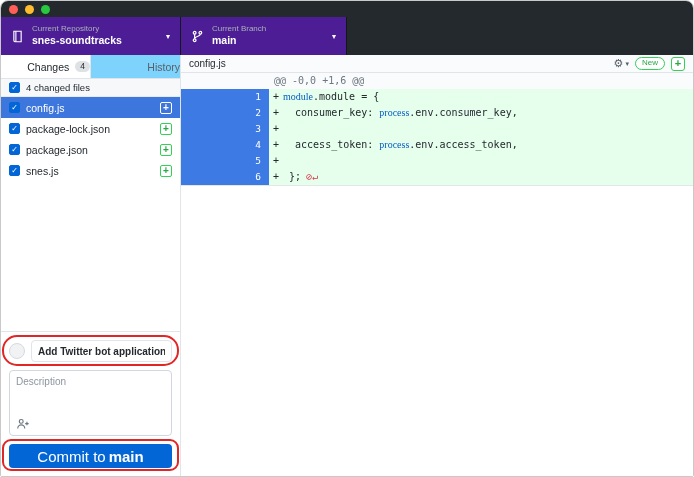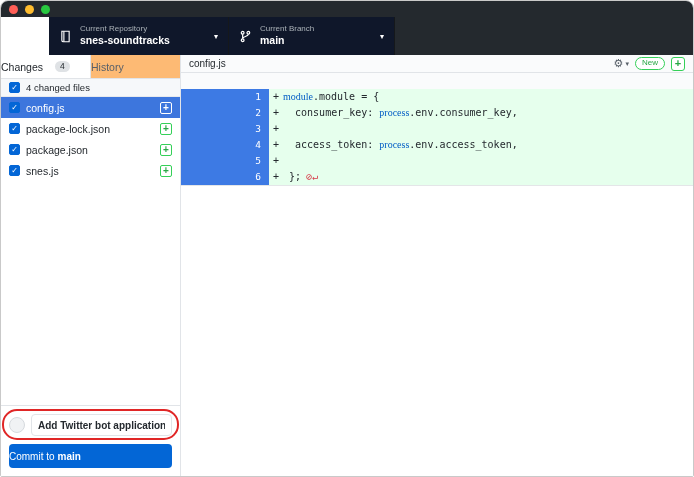--- a/index.html
+++ b/index.html
@@ -7,62 +7,62 @@
   body { font-family:"Liberation Sans", sans-serif; }
   .window { width:694px; height:477px; border:1px solid #c9c9c9; border-radius:8px 8px 2px 2px; overflow:hidden; display:flex; flex-direction:column; background:#fff; }
 
   
   .titlebar { height:16px; background:#24292e; display:flex; align-items:center; padding-left:8px; gap:7px; flex:0 0 auto; }
   .traffic { width:9px; height:9px; border-radius:50%; }
   .t-close { background:#ff5f57; }
   .t-min { background:#febc2e; }
   .t-zoom { background:#28c840; }
 
-  .toolbar { height:38px; background:#0f172a; display:flex; flex:0 0 auto;margin-left:48px; }
+  .toolbar { height:38px; background:#4c1d95; display:flex; flex:0 0 auto; }
   .tb-section { display:flex; align-items:center; padding:0 10px; border-right:1px solid #15181b; cursor:default; }
   .tb-repo { width:180px; }
   .tb-branch { width:166px; }
   .tb-fetch { width:170px; }
   .tb-icon { flex:0 0 auto; margin-right:8px; display:flex; align-items:center; }
   .tb-text { display:flex; flex-direction:column; line-height:1.25; min-width:0; }
   .tb-label { font-size:8px; color:#aab1b7; }
   .tb-value { font-size:10.5px; font-weight:600; color:#fff; white-space:nowrap; }
   .tb-sub { font-size:8px; color:#aab1b7; white-space:nowrap; }
   .tb-chevron { margin-left:auto; color:#fff; font-size:8px; padding-left:6px; }
   .tb-rest { flex:1; background:#24292e; }
 
   
   .app-body { flex:1; display:flex; min-height:0; }
 
   
   .sidebar { width:180px; flex:0 0 auto; display:flex; flex-direction:column; border-right:1px solid #e1e4e8; background:#fff; }
   .tabs { height:24px; display:flex; flex:0 0 auto; border-bottom:1px solid #e1e4e8; }
-  .tab { flex:1; display:flex; align-items:center; justify-content:flex-start; gap:12px; font-size:10.5px; color:#24292e; background:#fff; cursor:pointer; }
-  .tab.inactive { background:#fdba74; color:#586069; border-left:1px solid #e1e4e8; }
+  .tab { flex:1; display:flex; align-items:center; justify-content:flex-end; gap:6px; font-size:10.5px; color:#24292e; background:#fff; cursor:pointer; }
+  .tab.inactive { background:#7dd3fc; color:#586069; border-left:1px solid #e1e4e8; }
   .tab-badge { background:#dfe2e5; color:#24292e; border-radius:7px; font-size:8.5px; padding:1px 5px; line-height:1.1; }
 
   .files-header { height:18px; flex:0 0 auto; display:flex; align-items:center; gap:6px; padding:0 8px; background:#f6f8fa; border-bottom:1px solid #e8eaed; font-size:9.5px; color:#24292e; }
   .checkbox { width:11px; height:11px; flex:0 0 auto; background:#0366d6; border:1px solid #0366d6; border-radius:2px; color:#fff; font-size:8px; line-height:9px; text-align:center; cursor:pointer; }
   .file-list { flex:1; overflow:hidden; }
   .file-row { height:21px; display:flex; align-items:center; gap:6px; padding:0 8px; font-size:10.5px; color:#24292e; cursor:pointer; }
   .file-row.selected { background:#3d76dd; color:#fff; }
   .file-name { white-space:nowrap; overflow:hidden; text-overflow:ellipsis; }
   .status-add { margin-left:auto; width:12px; height:12px; flex:0 0 auto; border:1px solid #34d058; border-radius:2px; color:#28a745; font-size:10px; line-height:10px; text-align:center; font-weight:700; }
   .file-row.selected .status-add { border-color:#fff; color:#fff; }
 
   
   .commit-area { position:relative; flex:0 0 auto; border-top:1px solid #e1e4e8; background:#fff; padding:8px; display:flex; flex-direction:column; gap:8px; }
   .summary-row { height:22px; display:flex; align-items:center; gap:6px; }
   .avatar { width:16px; height:16px; border-radius:50%; background:#f0f2f4; border:1px solid #d6dade; flex:0 0 auto; }
   .summary-input { flex:1; height:22px; border:1px solid #e1e4e8; border-radius:4px; padding:0 6px; font-size:10px; font-weight:600; color:#24292e; font-family:"Liberation Sans", sans-serif; outline:none; min-width:0; background:#fff; }
   .desc-box { height:66px; border:1px solid #d0d7de; border-radius:4px; background:#fff; display:flex; flex-direction:column; padding:5px 6px 4px 6px; }
   .desc-input { flex:1; border:none; outline:none; resize:none; font-size:10px; color:#24292e; font-family:"Liberation Sans", sans-serif; }
   .desc-input::placeholder { color:#8c959f; }
   .coauthor-btn { width:16px; height:14px; display:flex; align-items:center; cursor:pointer; }
-  .commit-btn { height:24px; border:none; border-radius:4px; background:#0366d6; color:#fff; font-size:10px; font-family:"Liberation Sans", sans-serif; display:flex; align-items:center; gap:3px; cursor:pointer; }
+  .commit-btn { height:24px; border:none; border-radius:4px; background:#0366d6; color:#fff; font-size:15px; font-family:"Liberation Sans", sans-serif; display:flex; align-items:center; justify-content:center; gap:3px; cursor:pointer; }
   .commit-branch { font-weight:700; }
   .anno { position:absolute; border:2.5px solid #e02626; pointer-events:none; z-index:5; }
   .anno-summary { left:1px; right:1px; top:3px; height:31px; border-radius:15px; }
   .anno-commit { left:1px; right:1px; top:107px; height:32px; border-radius:9px; }
 
   
   .main { flex:1; display:flex; flex-direction:column; min-width:0; background:#fff; }
   .file-header { height:18px; flex:0 0 auto; background:#fafbfc; border-bottom:1px solid #e1e4e8; display:flex; align-items:center; padding:0 8px; gap:6px; }
   .file-header-name { font-size:10px; color:#24292e; flex:1; }
   .gear-btn { display:flex; align-items:center; gap:2px; color:#586069; cursor:pointer; }
@@ -170,20 +170,30 @@
           <span class="status-add">+</span>
         </div>
       </div>
 
       <div class="commit-area">
         <div class="summary-row">
           <span class="avatar"></span>
           <input class="summary-input" type="text" value="Add Twitter bot application code" style="">
         </div>
 
+        <div class="desc-box">
+          <textarea class="desc-input" placeholder="Description" style=""></textarea>
+          <span class="coauthor-btn">
+            <svg width="14" height="14" viewBox="0 0 16 16" fill="none" stroke="#6e7781" stroke-width="1.3">
+              <circle cx="6" cy="5" r="2.2"></circle>
+              <path d="M2 13c0-2.2 1.8-4 4-4s4 1.8 4 4"></path>
+              <path d="M12.5 5.5v4M10.5 7.5h4"></path>
+            </svg>
+          </span>
+        </div>
 
         <button class="commit-btn">
           <span>Commit to</span>
           <span class="commit-branch">main</span>
         </button>
 
         <div class="anno anno-summary"></div>
         <div class="anno anno-commit"></div>
       </div>
     </div>
@@ -198,20 +208,21 @@
         </span>
         <span class="new-badge">New</span>
         <button class="plus-btn">
           <span>+</span>
         </button>
       </div>
 
       <div class="diff">
         <div class="hunk-row">
           <div class="hunk-gutter"></div>
+          <div class="hunk-text">@@ -0,0 +1,6 @@</div>
         </div>
 
         <div class="code-row">
           <div class="gutter">1</div>
           <div class="sign">+</div>
           <div class="code"><span></span><span class="kw">module</span><span>.module = {</span><span class="nlmark"></span></div>
         </div>
 
         <div class="code-row">
           <div class="gutter">2</div>

